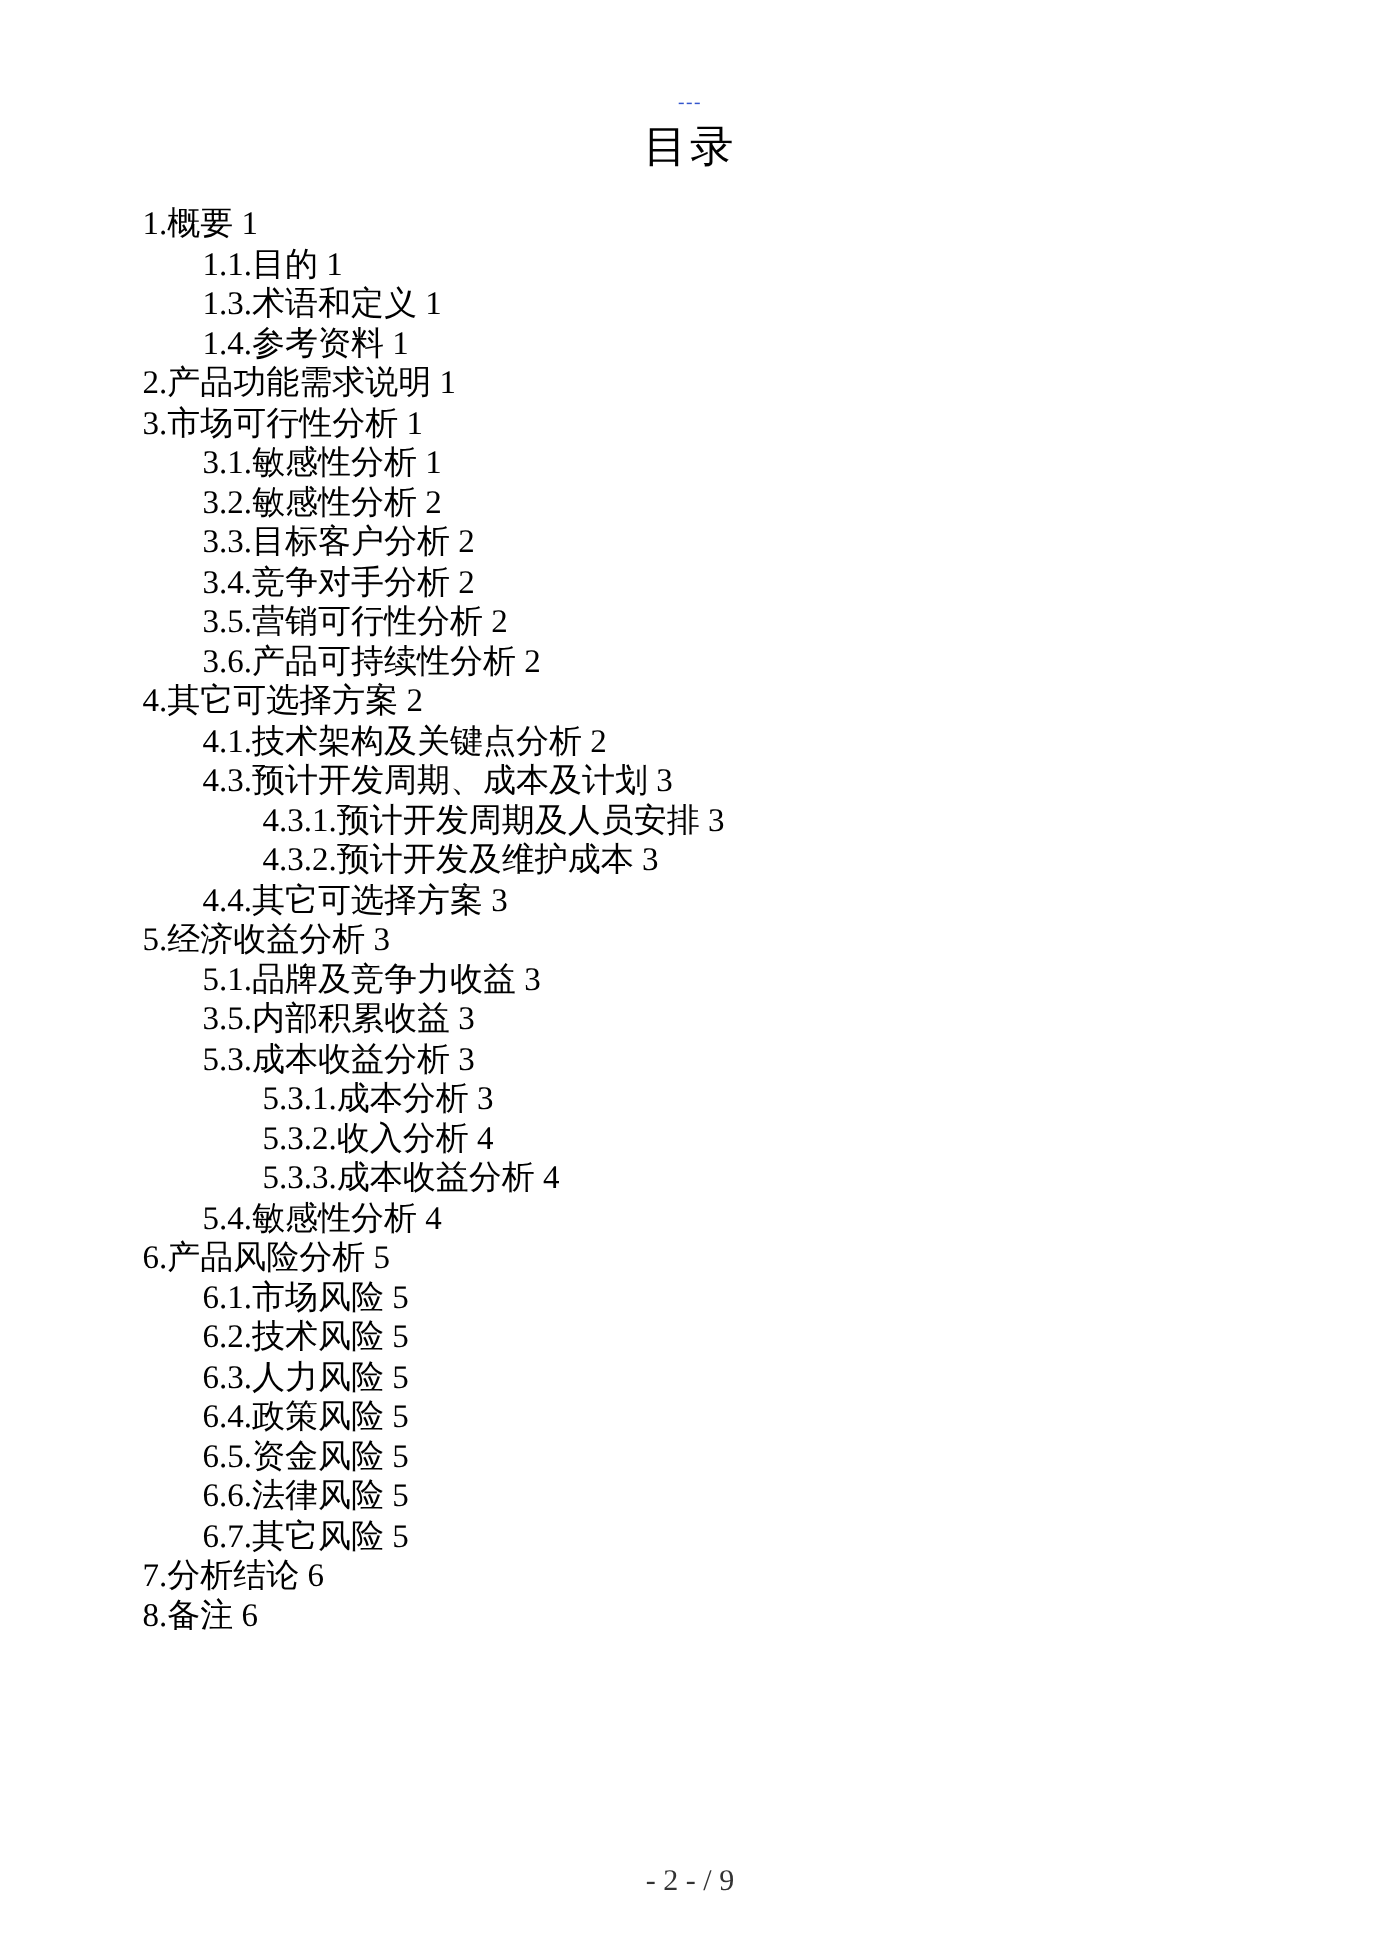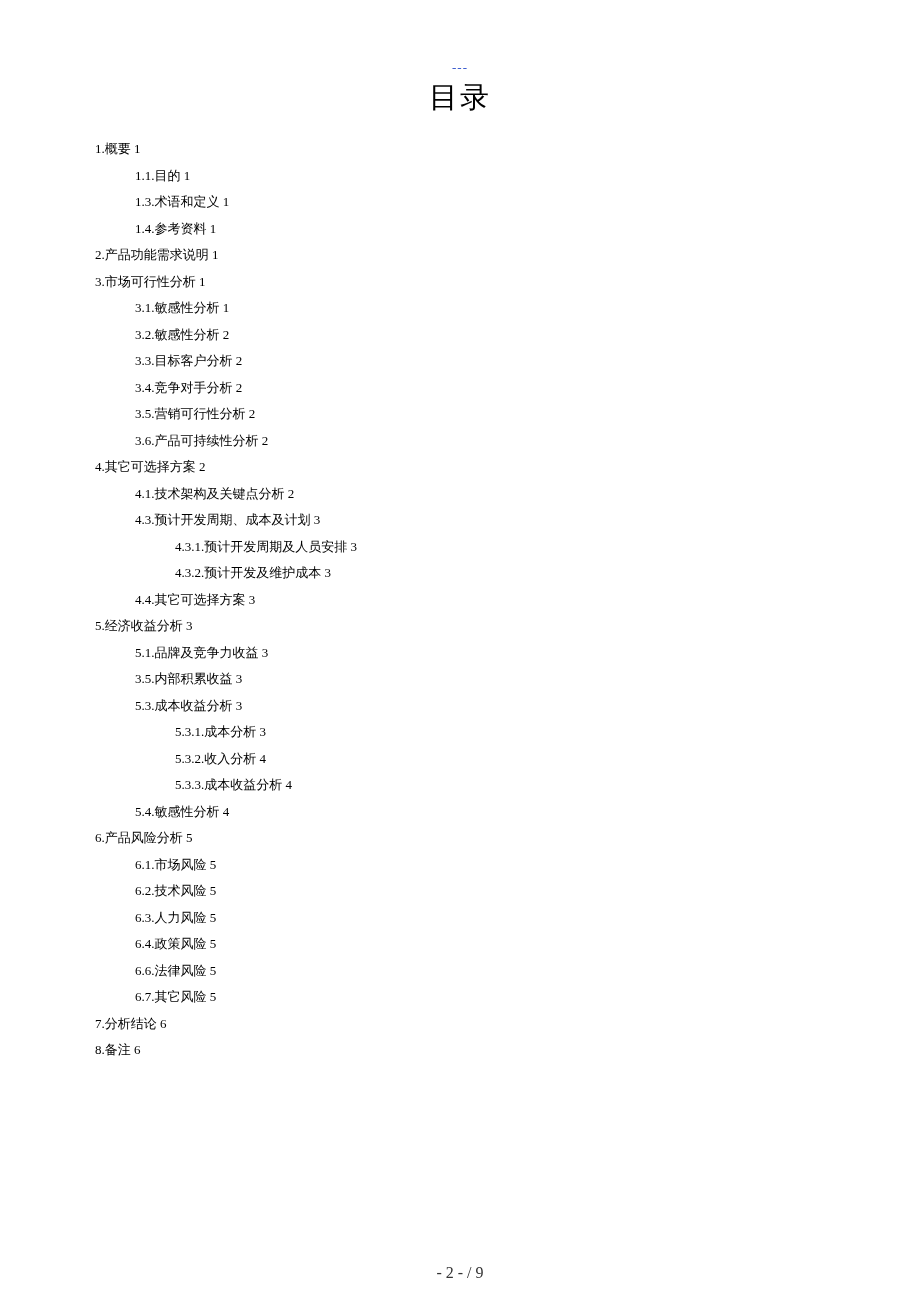--- a/index.html
+++ b/index.html
@@ -22,40 +22,40 @@
       margin-bottom: 2px;
     }
     .title {
       text-align: center;
       font-size: 29px;
       font-weight: normal;
       margin-bottom: 18px;
       letter-spacing: 2px;
     }
     .toc {
-      font-size: 13px;
+      font-size: 22px;
       line-height: 26.5px;
       color: #000;
     }
     .lvl1 {
       padding-left: 0;
     }
     .lvl2 {
       padding-left: 40px;
     }
     .lvl3 {
       padding-left: 80px;
     }
     .pagenum {
       position: absolute;
-      bottom: 20px;
+      bottom: 36px;
       left: 0;
       width: 100%;
       text-align: center;
-      font-size: 16px;
+      font-size: 20px;
       color: #333;
     }
   </style>
 </head>
 <body>
 
 <div class="page">
   <div class="header-mark">---</div>
   <div class="title">目录</div>
   <div class="toc" id="toc-container">
@@ -83,20 +83,21 @@
       <div class="lvl2"><span>5.3.</span><span>成本收益分析</span> <span>3</span></div>
       <div class="lvl3"><span>5.3.1.</span><span>成本分析</span> <span>3</span></div>
       <div class="lvl3"><span>5.3.2.</span><span>收入分析</span> <span>4</span></div>
       <div class="lvl3"><span>5.3.3.</span><span>成本收益分析</span> <span>4</span></div>
       <div class="lvl2"><span>5.4.</span><span>敏感性分析</span> <span>4</span></div>
       <div class="lvl1"><span>6.</span><span>产品风险分析</span> <span>5</span></div>
       <div class="lvl2"><span>6.1.</span><span>市场风险</span> <span>5</span></div>
       <div class="lvl2"><span>6.2.</span><span>技术风险</span> <span>5</span></div>
       <div class="lvl2"><span>6.3.</span><span>人力风险</span> <span>5</span></div>
       <div class="lvl2"><span>6.4.</span><span>政策风险</span> <span>5</span></div>
+      <div class="lvl2"><span>6.5.</span><span>资金风险</span> <span>5</span></div>
       <div class="lvl2"><span>6.6.</span><span>法律风险</span> <span>5</span></div>
       <div class="lvl2"><span>6.7.</span><span>其它风险</span> <span>5</span></div>
       <div class="lvl1"><span>7.</span><span>分析结论</span> <span>6</span></div>
       <div class="lvl1"><span>8.</span><span>备注</span> <span>6</span></div>
     </div>
 </div>
 
 <div class="pagenum">- 2 - / 9</div>
 
 </body></html>

